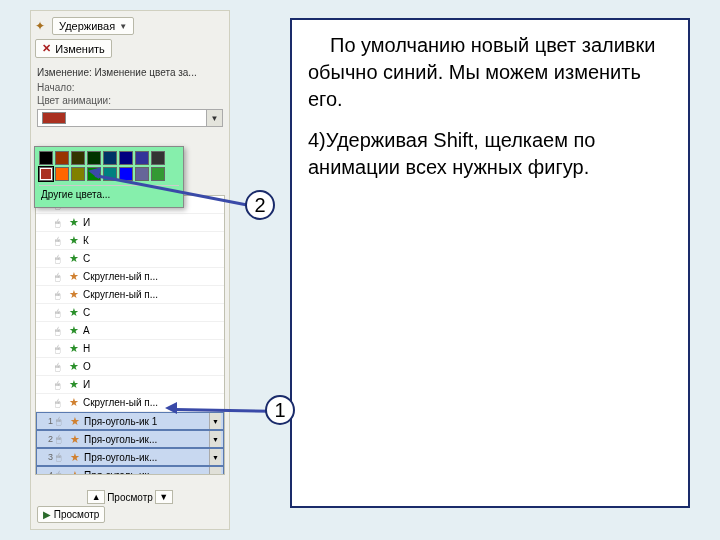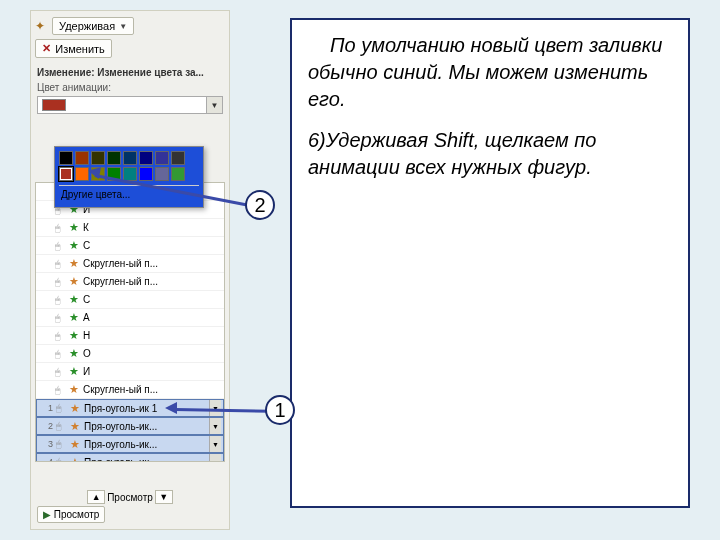--- a/index.html
+++ b/index.html
@@ -31,21 +31,21 @@
   padding: 2px 6px;
   font-size: 11px;
   cursor: pointer;
   margin: 2px 0;
 }
 .btn .tri { font-size: 8px; color: #444; }
 .section-label {
   padding: 3px 6px;
   font-size: 10px;
   color: #333;
-  font-weight: bold;
+  font-weight: normal;
 }
 .field-label {
   padding: 1px 6px;
   font-size: 10px;
   color: #555;
 }
 .color-field {
   margin: 2px 6px;
   display: flex;
   align-items: center;
@@ -64,26 +64,25 @@
   width: 16px; height: 16px;
   background: #e4e4dc;
   border-left: 1px solid #aaa;
   display: flex; align-items: center; justify-content: center;
   font-size: 8px; color: #333;
 }
 .color-popup {
   position: absolute;
   left: 34px; top: 146px;
   width: 150px;
-  background: #1d4ed8;
+  background: #86efac;
   border: 1px solid #888;
   box-shadow: 2px 2px 5px rgba(0,0,0,0.3);
   z-index: 5;
   padding: 4px;
-  margin-left: 20px;
 }
 .swatch-grid {
   display: flex; flex-wrap: wrap;
   gap: 2px;
 }
 .swatch {
   width: 14px; height: 14px;
   border: 1px solid #666;
   cursor: pointer;
 }
@@ -146,21 +145,21 @@
 .instruction-box {
   position: absolute;
   left: 290px; top: 18px;
   width: 400px; height: 490px;
   background: #fff;
   border: 2px solid #1a2b6a;
   padding: 12px 16px;
   font-size: 20px;
   line-height: 1.35;
 }
-.instruction-box p { margin-bottom: 14px; font-style: italic; }
+.instruction-box p { margin-bottom: 14px; }
 .callout {
   position: absolute;
   width: 30px; height: 30px;
   border: 2px solid #1a2b6a;
   border-radius: 50%;
   background: #fff;
   display: flex; align-items: center; justify-content: center;
   font-size: 20px; font-weight: normal;
   color: #000;
   z-index: 10;
@@ -194,20 +193,21 @@
       </span>
     </div>
     <div>
       <span class="btn">
         <span style="color:#aa2020;font-weight:bold;">✕</span>
         <span>Изменить</span>
       </span>
     </div>
   </div>
   <div class="section-label">Изменение: Изменение цвета за...</div>
+  <div class="field-label">Начало:</div>
   <div class="field-label">Цвет анимации:</div>
   <div class="color-field">
     <div class="swatch-cur"></div>
     <div class="dropdown-arrow">▼</div>
   </div>
 
   <div class="anim-list" id="anim-list">
       <div class="anim-item">
         <span class="num"></span>
         <span class="mouse-ico">🖱</span>
@@ -351,14 +351,14 @@
 <div class="callout callout-1">1</div>
 
 <div class="arrow-line" style="left:95px; top:174px; width:155px; transform: rotate(11deg);"></div>
 <div class="arrow-head" style="left:88px; top:166px; border-width:6px 12px 6px 0; border-color: transparent #3a4aa8 transparent transparent; transform: rotate(11deg);"></div>
 
 <div class="arrow-line" style="left:175px; top:408px; width:95px; transform: rotate(1deg);"></div>
 <div class="arrow-head" style="left:165px; top:402px; border-width:6px 12px 6px 0; border-color: transparent #3a4aa8 transparent transparent;"></div>
 
 <div class="instruction-box">
   <p style="text-indent: 22px;">По умолчанию новый цвет заливки обычно синий. Мы можем изменить его.</p>
-  <p>6)Удерживая Shift, щелкаем по анимации всех нужных фигур.</p>
+  <p>4)Удерживая Shift, щелкаем по анимации всех нужных фигур.</p>
 </div>
 
 </body></html>

